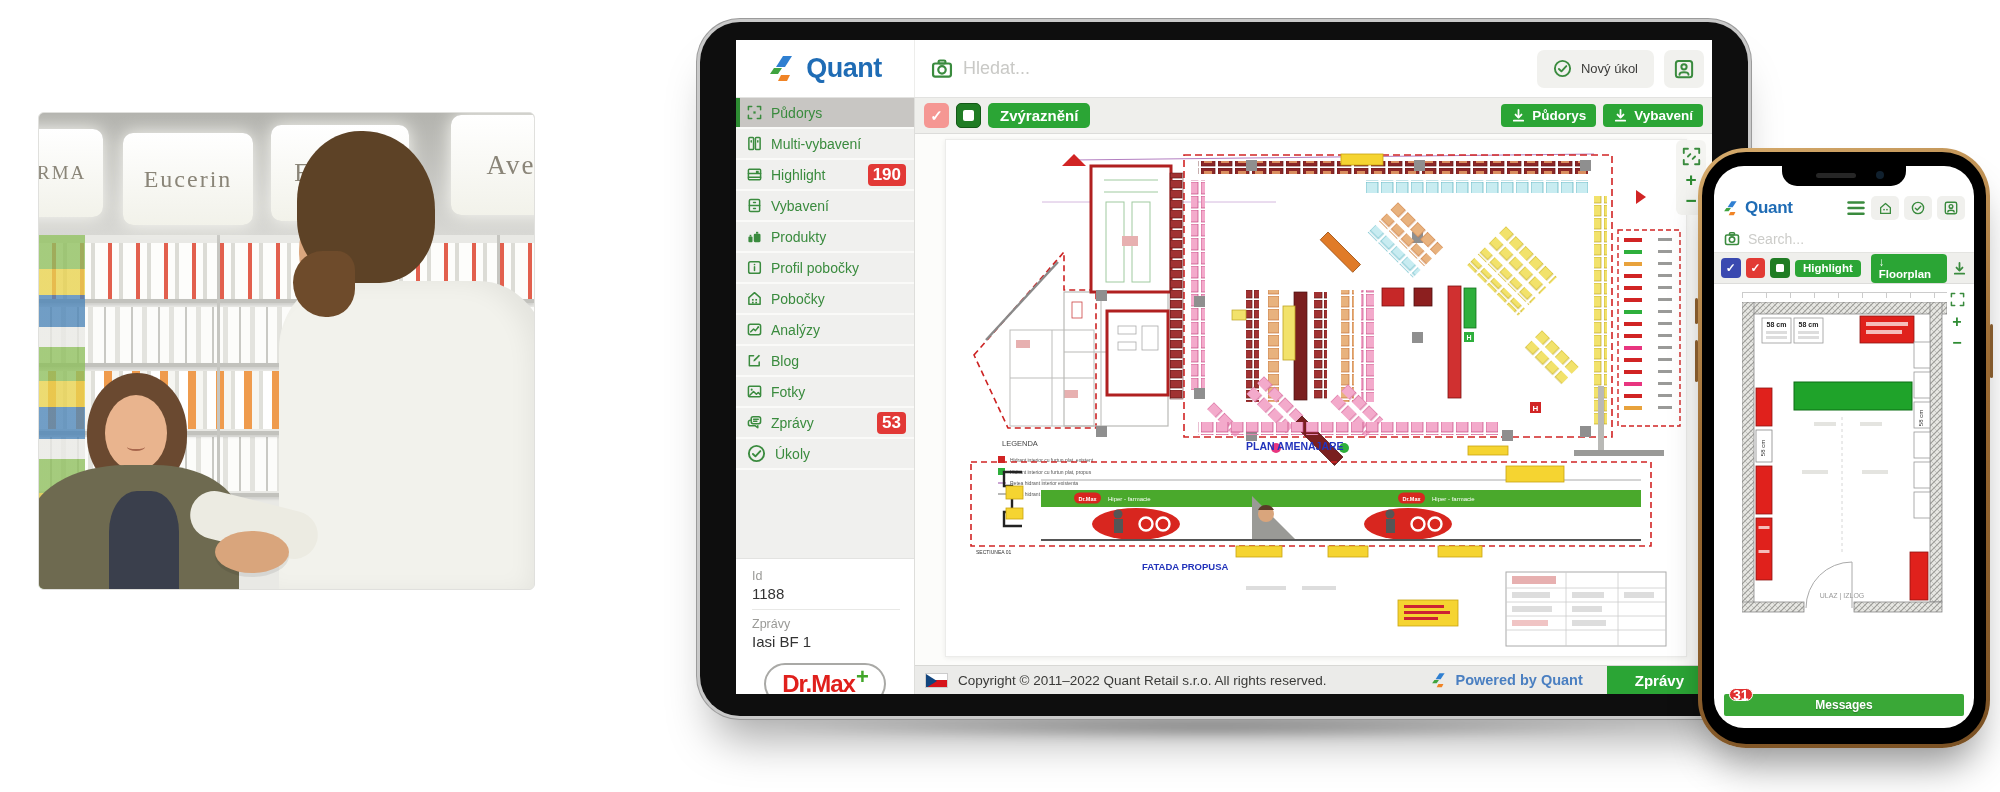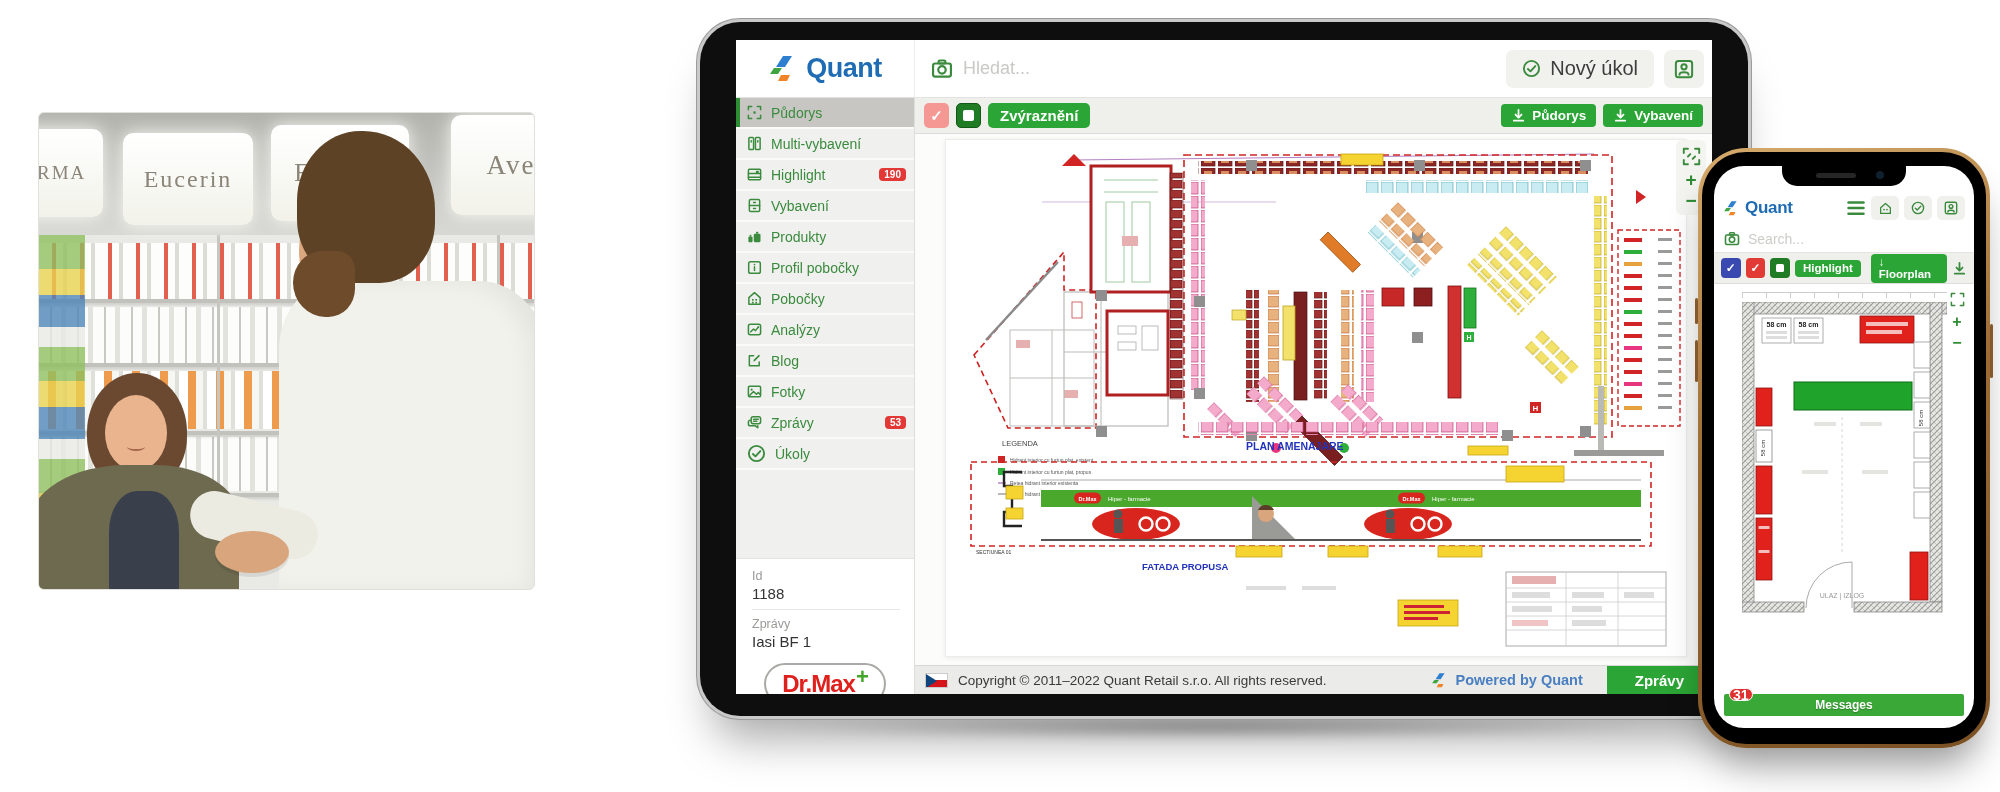--- a/index.html
+++ b/index.html
@@ -44,31 +44,31 @@
             background:radial-gradient(ellipse at center, rgba(0,0,0,.30), rgba(0,0,0,0) 70%); filter:blur(5px); }
   .screen { position:absolute; left:36px; top:18px; width:976px; height:654px; background:#fff; overflow:hidden; display:flex; flex-direction:column; }
 
   .t-header { height:58px; display:flex; align-items:stretch; border-bottom:1px solid #e2e2e0; flex:none; }
   .logo-cell { width:178px; flex:none; display:flex; align-items:center; justify-content:center; gap:8px; }
   .logo-text { font-size:27px; font-weight:bold; color:#1f6cb5; letter-spacing:-0.5px; }
   .search-cell { flex:1; display:flex; align-items:center; padding-left:16px; gap:10px; border-left:1px solid #ededeb; }
   .search-ph { font-size:18px; color:#c9c9c6; }
   .newtask-btn { align-self:center; display:flex; align-items:center; gap:9px; background:#f1f1ee; border-radius:7px;
                  height:38px; padding:0 16px; margin-right:10px; cursor:pointer; }
-  .newtask-label { font-size:20px; color:#3d3d3b; }
+  .newtask-label { font-size:13px; color:#3d3d3b; }
   .profile-btn { align-self:center; width:40px; height:38px; background:#f1f1ee; border-radius:7px;
                  display:flex; align-items:center; justify-content:center; margin-right:8px; cursor:pointer; }
 
   .t-body { flex:1; display:flex; min-height:0; }
   .sidebar { width:178px; flex:none; background:#f0f0ee; display:flex; flex-direction:column; }
   .s-item { height:31px; flex:none; display:flex; align-items:center; gap:9px; padding:0 8px 0 11px;
             border-bottom:2px solid #fafaf8; color:#3a8b3e; font-size:14px; cursor:pointer; }
   .s-item.sel { background:#c8c6c3; box-shadow:inset 4px 0 0 #2e8c33; }
   .s-label { white-space:nowrap; }
-  .badge { margin-left:auto; background:#e23936; color:#fff; border-radius:4px; font-size:10px; font-weight:bold; padding:1px 5px; }
+  .badge { margin-left:auto; background:#e23936; color:#fff; border-radius:4px; font-size:17px; font-weight:bold; padding:1px 5px; }
   .badge:empty { display:none; }
   .s-rest { height:88px; flex:none; background:#f0f0ee; }
   .s-details { flex:1; background:#fff; padding:10px 14px 0 16px; border-top:1px solid #e3e3e1; }
   .d-label { font-size:12.5px; color:#9a9a97; margin-bottom:2px; }
   .d-value { font-size:15px; color:#333; padding-bottom:7px; border-bottom:1px solid #e8e8e6; margin-bottom:7px; }
   .d-value.last { border-bottom:none; margin-bottom:2px; }
   .brand-oval { width:122px; height:42px; margin:6px auto 0 12px; border:2px solid #a9a9a6; border-radius:24px;
                 background:#fff; display:flex; align-items:center; justify-content:center; }
   .brand-text { font-size:24px; font-weight:bold; color:#e0201c; letter-spacing:-1px; }
   .brand-plus { font-size:22px; font-weight:bold; color:#41a629; position:relative; top:-7px; left:1px; }

